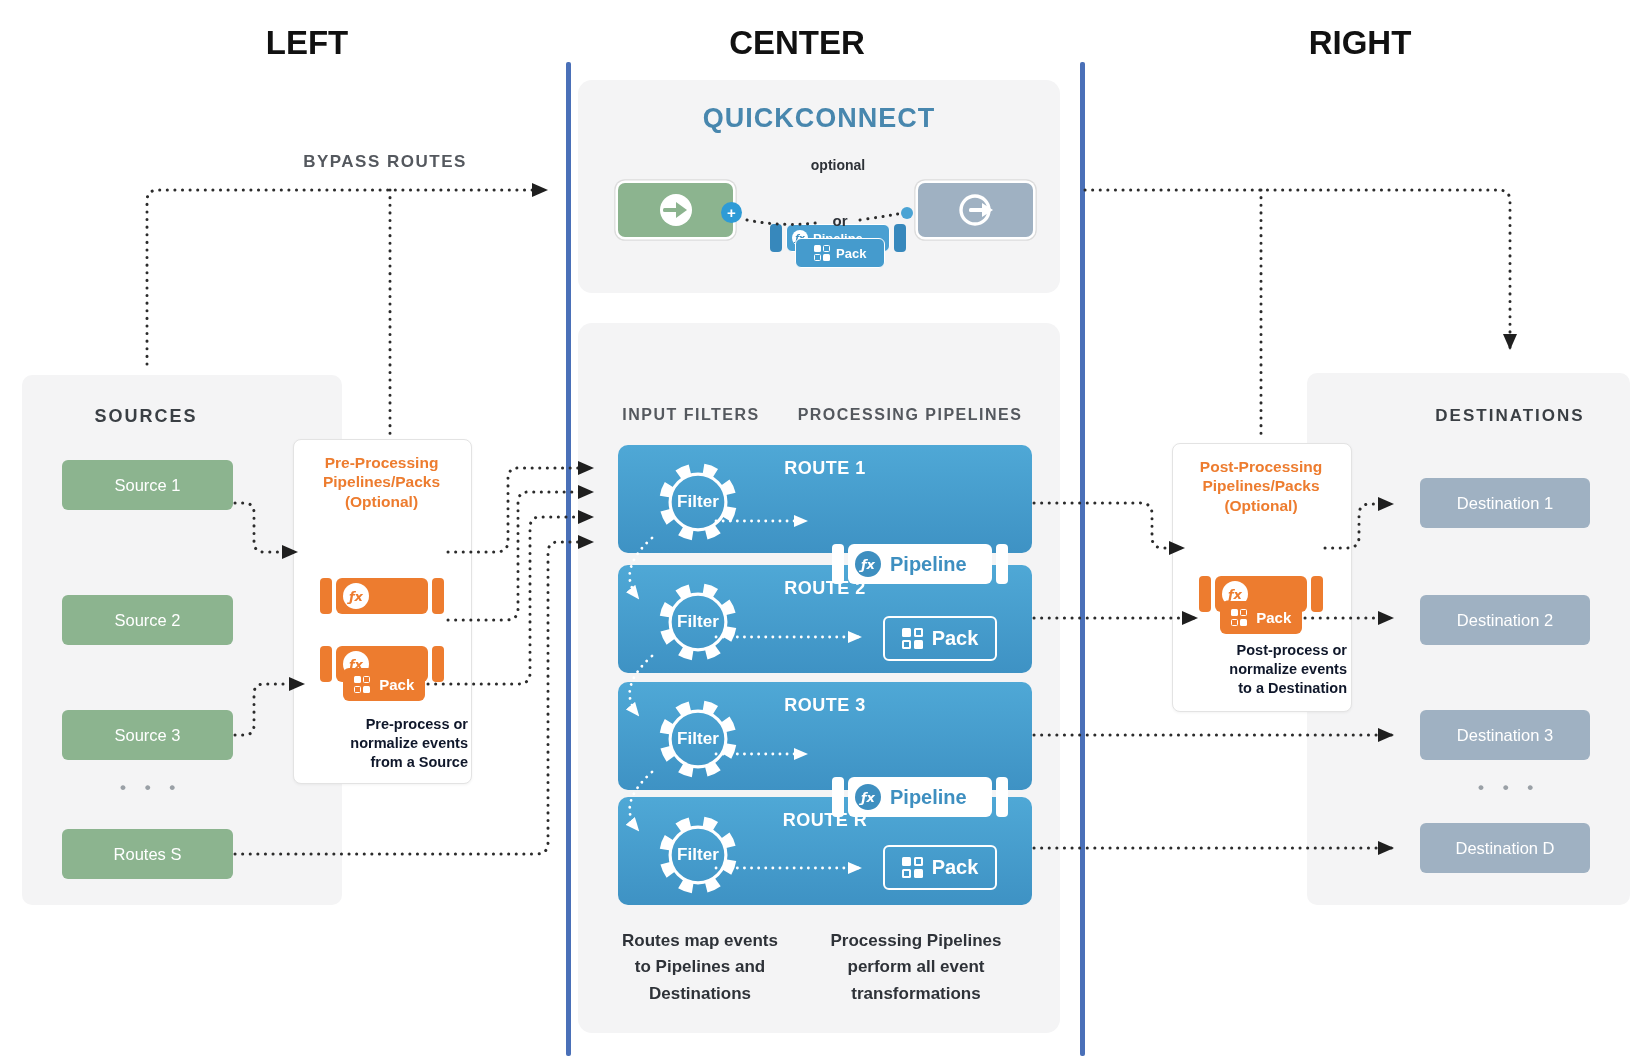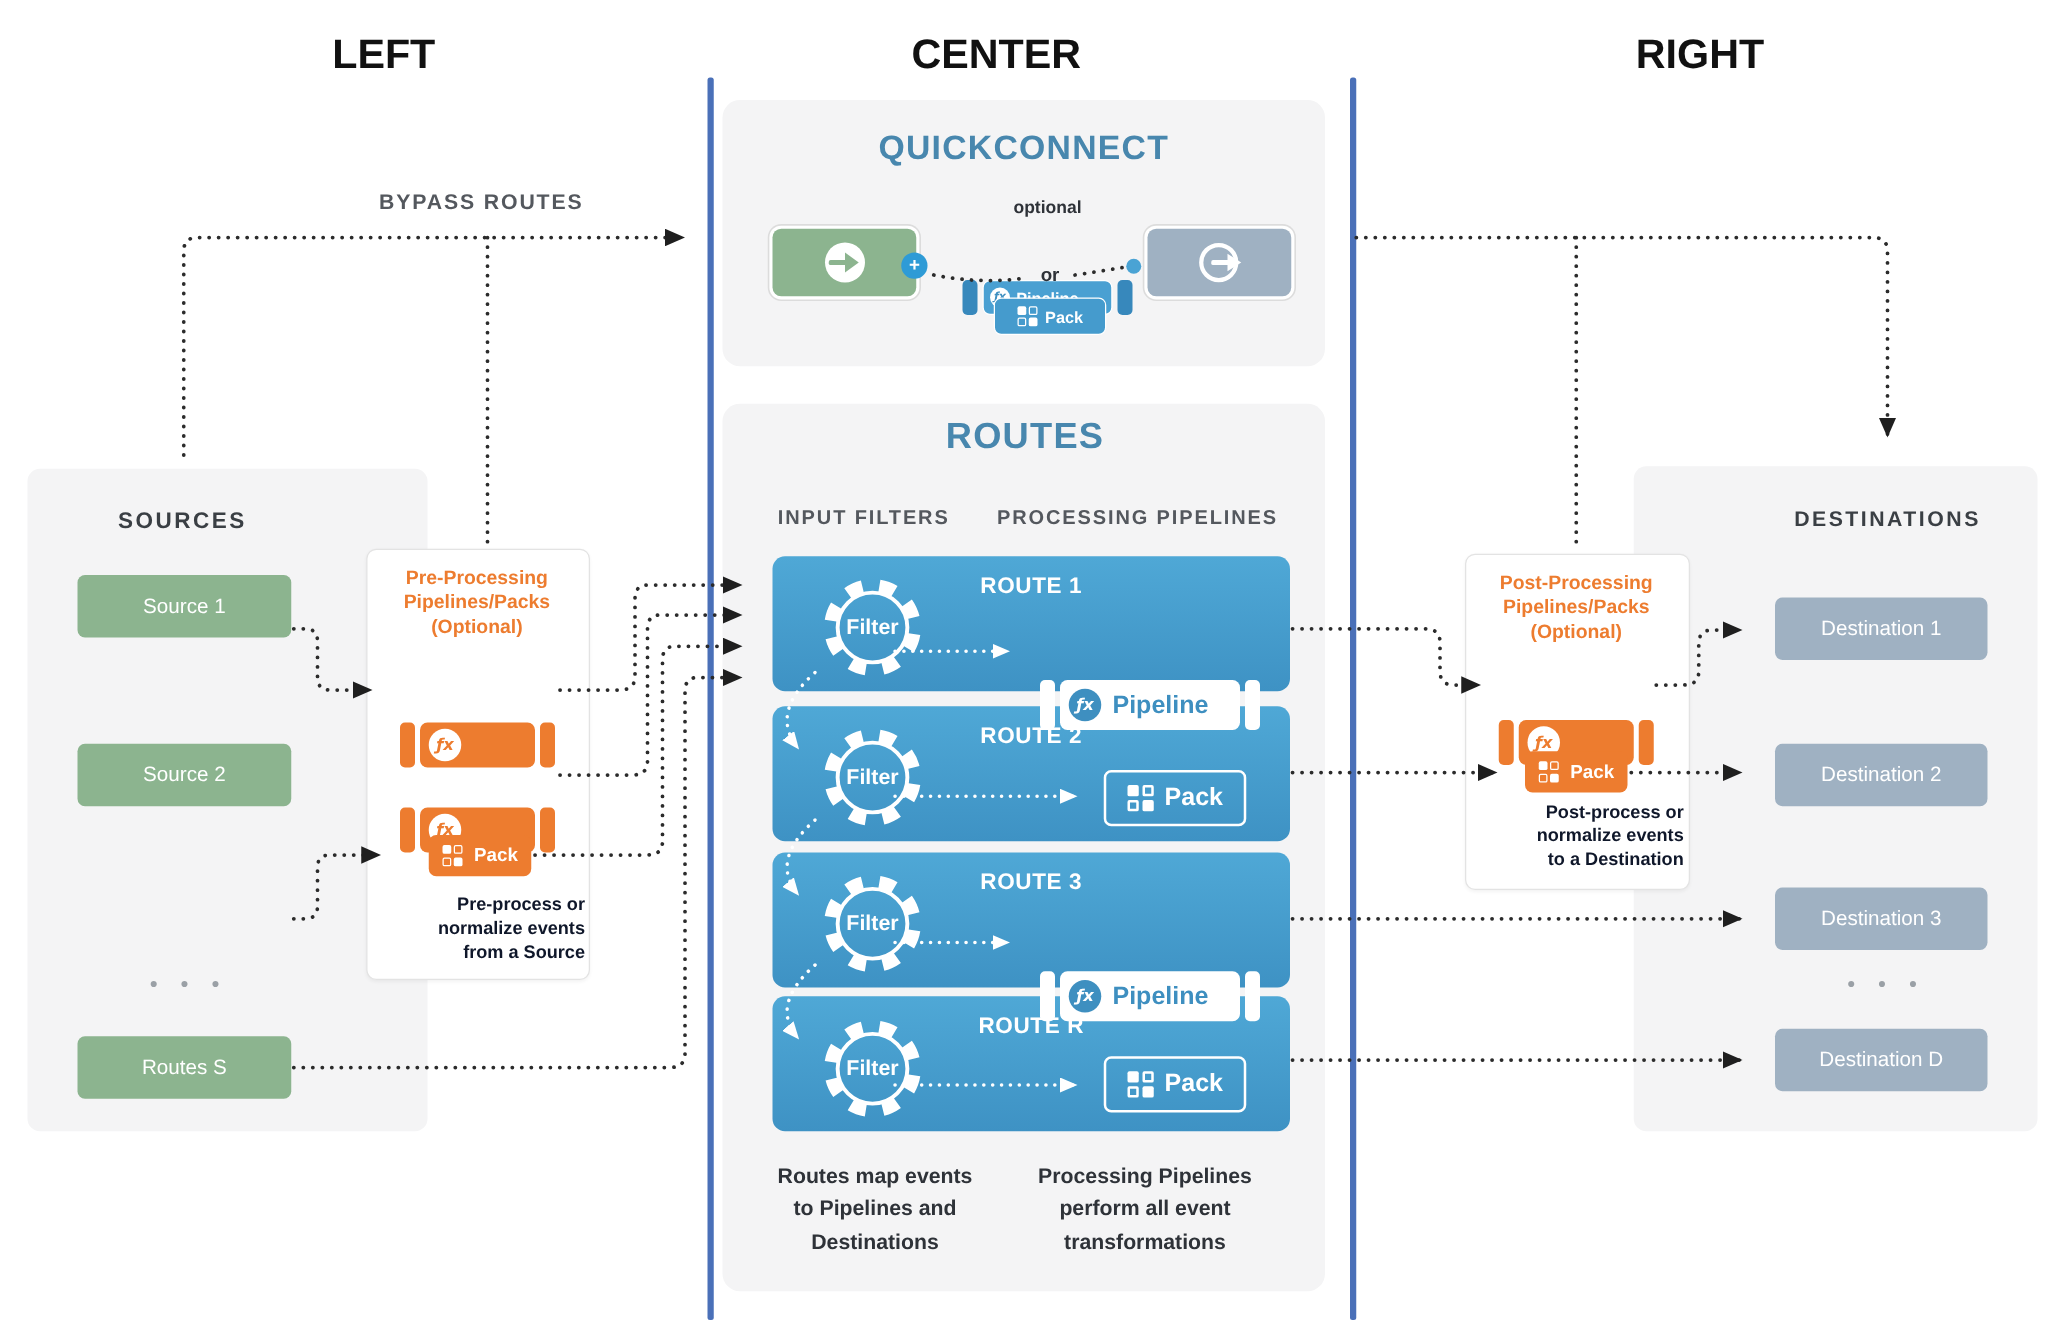--- a/index.html
+++ b/index.html
@@ -125,21 +125,20 @@
 
   <div class="qcbox" style="left:918px;top:183px;background:#9fb1c2;">
     <svg width="40" height="40" viewBox="0 0 40 40">
       <circle cx="19" cy="20" r="14" fill="none" stroke="#fff" stroke-width="3.4"></circle>
       <rect x="13" y="18" width="15" height="4" rx="1.5" fill="#fff"></rect>
       <polygon points="26,13 37,20 26,27" fill="#fff"></polygon>
     </svg>
   </div>
   <div class="bluedot" style="left:901px;top:207px;"></div>
 
-  <div class="bluetitle" style="left:620px;top:333px;width:400px;font-size:29px;">ROUTES</div>
   <div class="graylabel" style="left:601px;top:406px;width:180px;">INPUT FILTERS</div>
   <div class="graylabel" style="left:790px;top:406px;width:240px;">PROCESSING PIPELINES</div>
 
   <div class="routebox" style="top:445px;"></div>
   <div class="routebox" style="top:565px;"></div>
   <div class="routebox" style="top:682px;"></div>
   <div class="routebox" style="top:797px;"></div>
 
   <div class="routetitle" style="left:618px;top:458px;">ROUTE 1</div>
   <div class="routetitle" style="left:618px;top:578px;">ROUTE 2</div>
@@ -205,20 +204,21 @@
   <div class="caption" style="left:595px;top:928px;width:210px;">Routes map events
 to Pipelines and
 Destinations</div>
   <div class="caption" style="left:800px;top:928px;width:232px;">Processing Pipelines
 perform all event
 transformations</div>
 
   <div class="graylabel" style="left:56px;top:406px;width:180px;font-size:18px;color:#3a3f44;letter-spacing:2px;">SOURCES</div>
   <div class="srcbox" style="left:62px;top:460px;">Source 1</div>
   <div class="srcbox" style="left:62px;top:595px;">Source 2</div>
+  <div class="srcbox" style="left:62px;top:710px;">Source 3</div>
   <div class="dots" style="left:120px;top:778px;">• • •</div>
   <div class="srcbox" style="left:62px;top:829px;">Routes S</div>
 
   <div class="card" style="left:293px;top:439px;width:177px;height:343px;"></div>
   <div class="cardtitle" style="left:293px;top:453px;width:177px;">Pre-Processing
 Pipelines/Packs
 (Optional)</div>
   <div class="capsule orange" style="left:320px;top:534px;width:124px;height:36px;">
     <span class="cap"></span>
     <span class="body">

